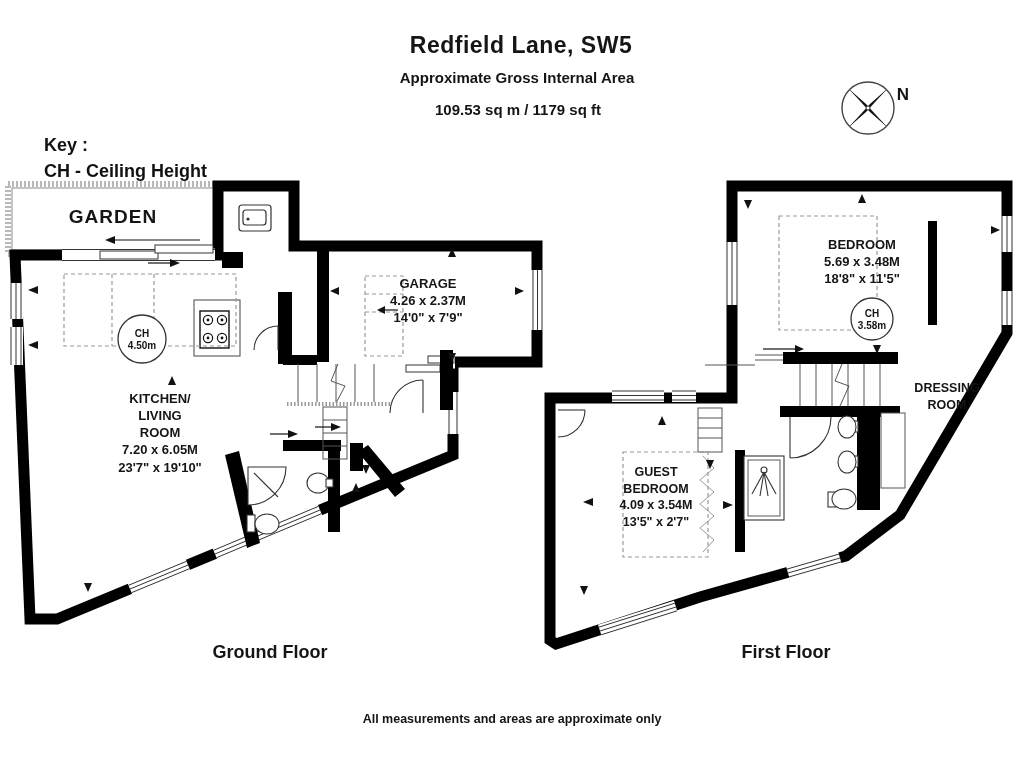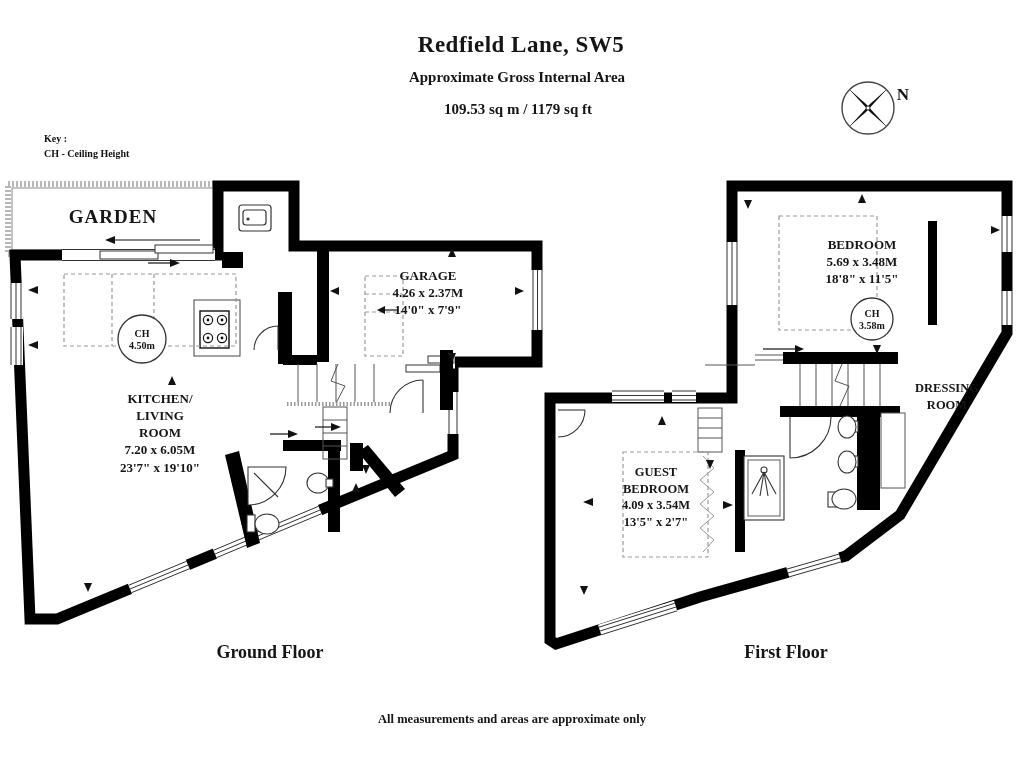--- a/index.html
+++ b/index.html
@@ -1,28 +1,28 @@
 <!DOCTYPE html>
 <html><head>
 <meta charset="utf-8">
 <style>
   html,body{margin:0;padding:0;background:#ffffff;}
   #page{position:relative;width:1024px;height:768px;background:#ffffff;overflow:hidden;
-        font-family:Liberation Serif, serif;color:#111;}
+        font-family:Liberation Sans, sans-serif;color:#111;}
   svg{position:absolute;left:0;top:0;}
   .label{position:absolute;transform:translate(-50%,-50%);white-space:pre-line;text-align:center;
          font-weight:bold;color:#151515;line-height:1.32;}
   .title{font-size:23px;letter-spacing:.5px;}
   .sub{font-size:15px;}
   .room{font-size:13px;}
   .room-sm{font-size:12.5px;}
   .big{font-size:19px;letter-spacing:1px;}
   .ch{font-size:10px;line-height:1.15;}
   .caption{font-size:18px;}
-  .keyblock{position:absolute;white-space:pre-line;font-weight:bold;font-size:10px;text-align:left;line-height:1.45;}
+  .keyblock{position:absolute;white-space:pre-line;font-weight:bold;font-size:18px;text-align:left;line-height:1.45;}
   .foot{font-size:12.5px;}
   .north{font-size:17px;}
 </style>
 </head>
 <body>
 
 <div id="page">
 
 <svg width="1024" height="768" viewBox="0 0 1024 768">
 
@@ -298,21 +298,21 @@
   <div class="label title" style="left:521px;top:45px;">Redfield Lane, SW5</div>
   <div class="label sub" style="left:517px;top:78px;text-align:center;">Approximate Gross Internal Area</div>
   <div class="label sub" style="left:518px;top:110px;">109.53 sq m / 1179 sq ft</div>
 
   <div class="keyblock" style="left:44px;top:132px;">Key :
 CH - Ceiling Height</div>
 
   <div class="label north" style="left:903px;top:95px;">N</div>
 
   <div class="label big" style="left:113px;top:217px;">GARDEN</div>
-  <div class="label room" style="left:428px;top:293px;text-align:center;">GARAGE
+  <div class="label room" style="left:428px;top:301px;text-align:center;">GARAGE
 4.26 x 2.37M
 14'0" x 7'9"</div>
   <div class="label room" style="left:160px;top:433px;">KITCHEN/
 LIVING
 ROOM
 7.20 x 6.05M
 23'7" x 19'10"</div>
   <div class="label ch" style="left:142px;top:339px;">CH
 4.50m</div>
 

